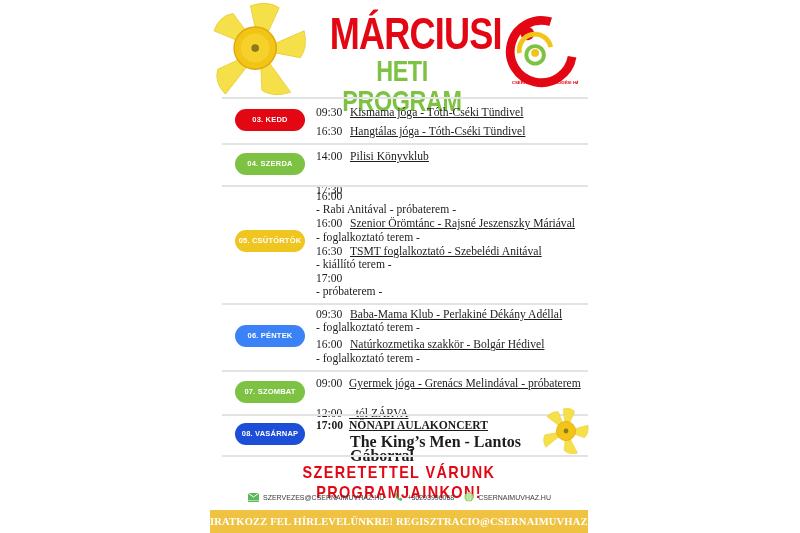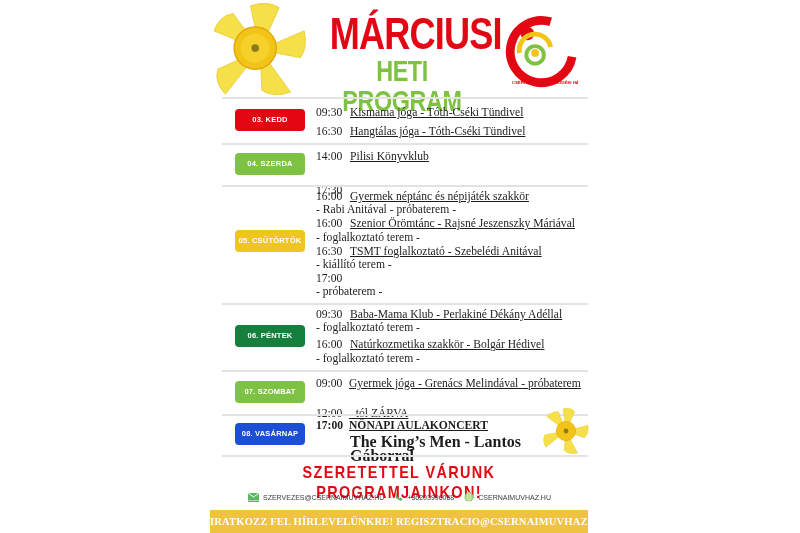--- a/index.html
+++ b/index.html
@@ -21,21 +21,21 @@
       position: absolute; left: 100px; top: 56px; width: 184px; text-align: center;
       font-family: "Liberation Sans", "DejaVu Sans", sans-serif; font-weight: 700;
       font-size: 30px; line-height: 30px; color: #7dc242; letter-spacing: -0.5px;
       transform: scaleX(0.78); transform-origin: center;
     }
     .logo { position: absolute; left: 290px; top: 14px; width: 78px; height: 74px; }
 
     
     .divider { position: absolute; left: 12px; width: 366px; height: 2px; background: #e3e3e3; }
     .day-pill {
-      position: absolute; left: 25px; width: 70px; height: 22px; border-radius: 4px;
+      position: absolute; left: 25px; width: 70px; height: 22px; border-radius: 11px;
       color: #fff; font-family: "Liberation Sans", "DejaVu Sans", sans-serif; font-weight: 700;
       font-size: 7.5px; line-height: 22px; text-align: center; letter-spacing: 0.2px;
     }
     .row-text { position: absolute; left: 106px; font-size: 11.6px; line-height: 14px; color: #1d1d1d; }
     .ev { display: flex; }
     .ev .t { width: 34px; flex: none; }
     .ev .d { flex: 1; white-space: nowrap; text-decoration: underline; }
     .ev-block { margin-bottom: 1px; }
     .bold { font-weight: 700; }
 
@@ -114,37 +114,36 @@
     <div class="ev" style="margin-top:20px">
         <span class="t">17:30</span>
       </div>
   </div>
   <div class="divider" style="top:185px"></div>
 
   <div class="day-pill" style="top:230px;background:#efc520">05. CSÜTÖRTÖK</div>
   <div class="row-text" style="top:190px;line-height:13.2px">
     <div class="ev-block"><div class="ev">
           <span class="t">16:00</span>
-          <span class="d">Gyermek néptánc és népijáték szakkör</span>
         </div><span class="sub">- Rabi Anitával - próbaterem -</span></div>
     <div class="ev-block"><div class="ev">
           <span class="t">16:00</span>
           <span class="d">Szenior Örömtánc - Rajsné Jeszenszky Máriával</span>
         </div><span class="sub">- foglalkoztató terem -</span></div>
     <div class="ev-block"><div class="ev">
           <span class="t">16:30</span>
           <span class="d">TSMT foglalkoztató - Szebelédi Anitával</span>
         </div><span class="sub">- kiállító terem -</span></div>
     <div class="ev-block"><div class="ev">
           <span class="t">17:00</span>
         </div><span class="sub">- próbaterem -</span></div>
   </div>
   <div class="divider" style="top:303px"></div>
 
-  <div class="day-pill" style="top:325px;background:#15803d">06. PÉNTEK</div>
+  <div class="day-pill" style="top:325px;background:#3b82f6">06. PÉNTEK</div>
   <div class="row-text" style="top:308px;line-height:13.2px">
     <div class="ev-block" style="margin-bottom:4px"><div class="ev">
           <span class="t">09:30</span>
           <span class="d">Baba-Mama Klub - Perlakiné Dékány Adéllal</span>
         </div><span class="sub">- foglalkoztató terem -</span></div>
     <div class="ev-block"><div class="ev">
           <span class="t">16:00</span>
           <span class="d">Natúrkozmetika szakkör - Bolgár Hédivel</span>
         </div><span class="sub">- foglalkoztató terem -</span></div>
   </div>

